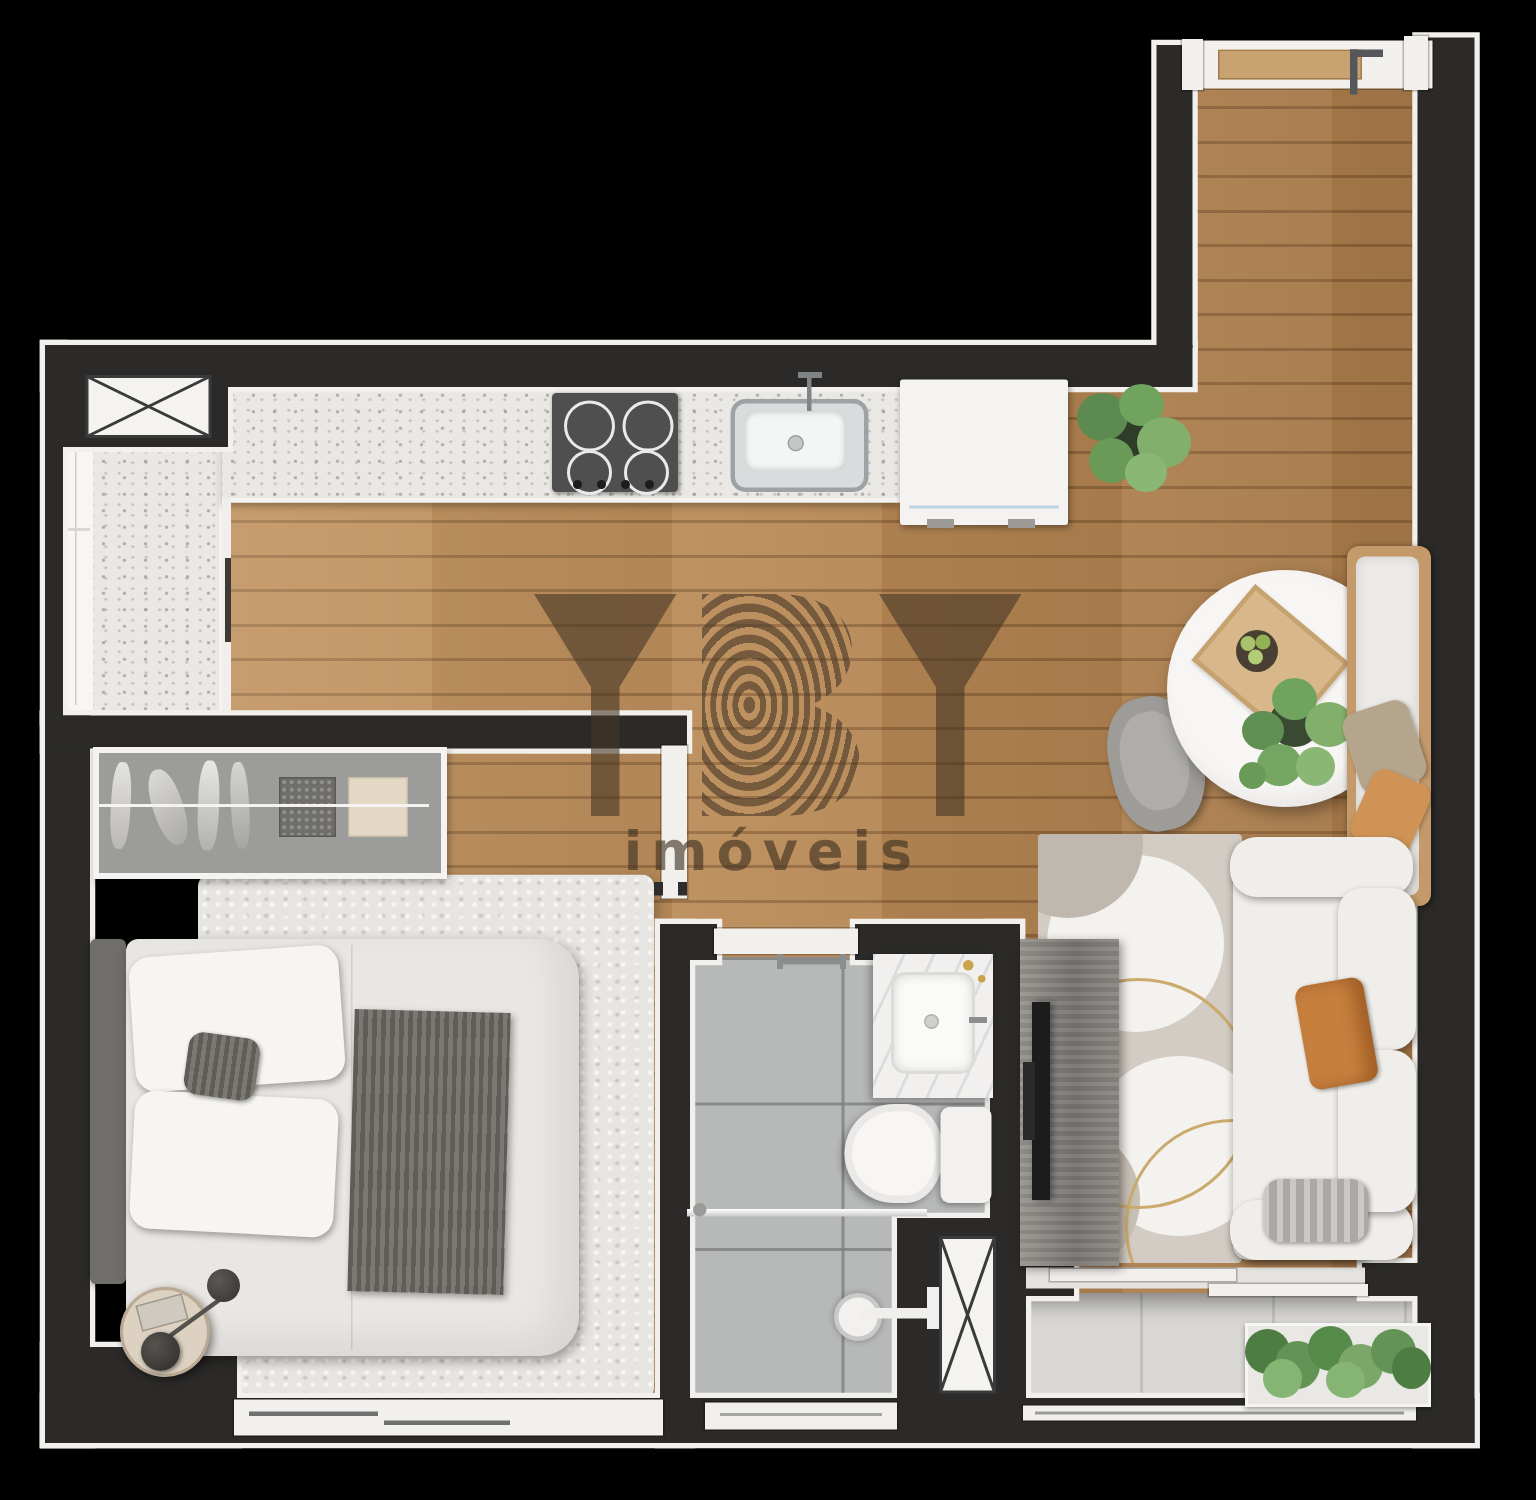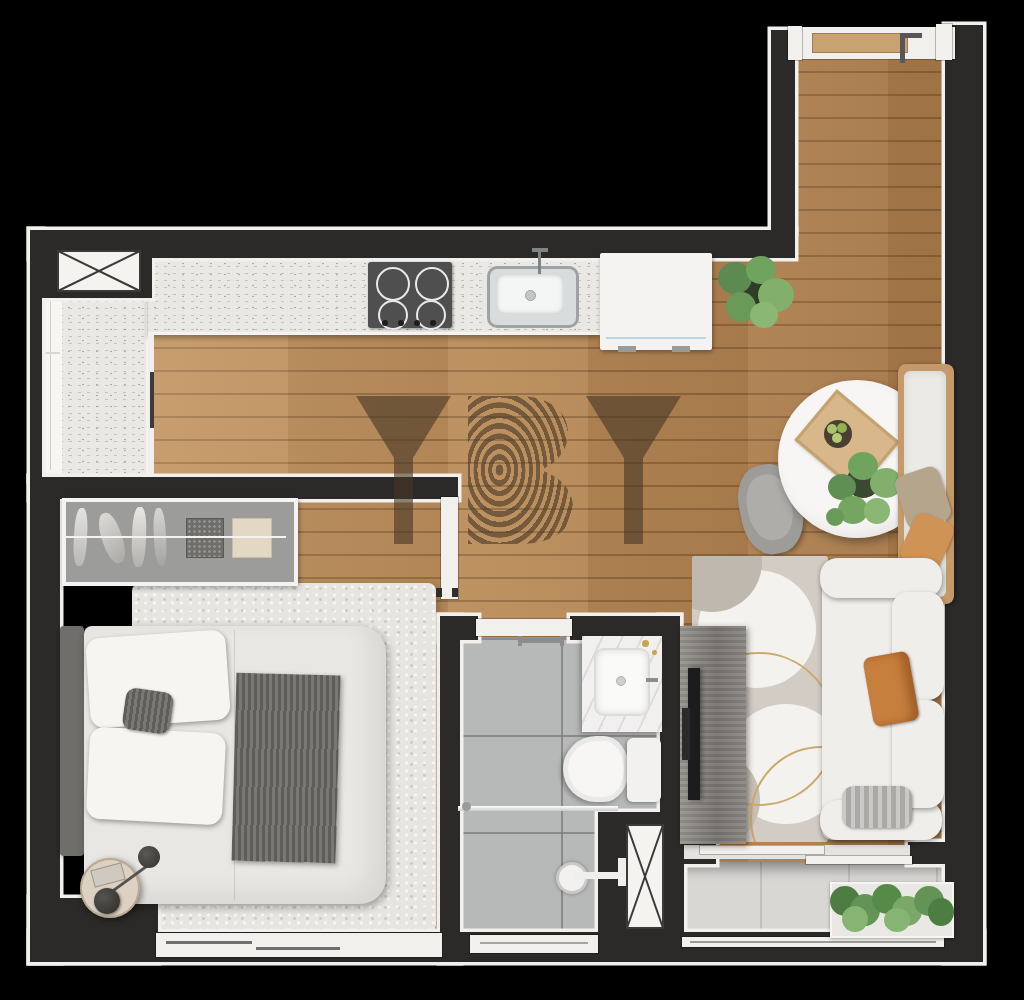--- a/index.html
+++ b/index.html
@@ -298,14 +298,15 @@
     <g>
       <path d="M0,0 H95 L57,62 V148 H38 V62 Z" fill="var(--watermark,#463726)"></path>
     </g>
     <g transform="translate(112,0)">
       <path d="M0,0 H50 C82,0 100,16 100,37 C100,55 88,68 72,74 C92,80 105,94 105,111 C105,133 85,148 52,148 H0 Z" fill="url(#brings)"></path>
     </g>
     <g transform="translate(230,0)">
       <path d="M0,0 H95 L57,62 V148 H38 V62 Z" fill="var(--watermark,#463726)"></path>
     </g>
   </svg>
+  <div class="abs wm-sub" style="left:370px;top:548px;width:290px;text-align:center;font-size:36px;letter-spacing:6px;color:rgba(62,49,33,.62);z-index:6;pointer-events:none;">imóveis</div>
 
 </div>
 
 </body></html>

